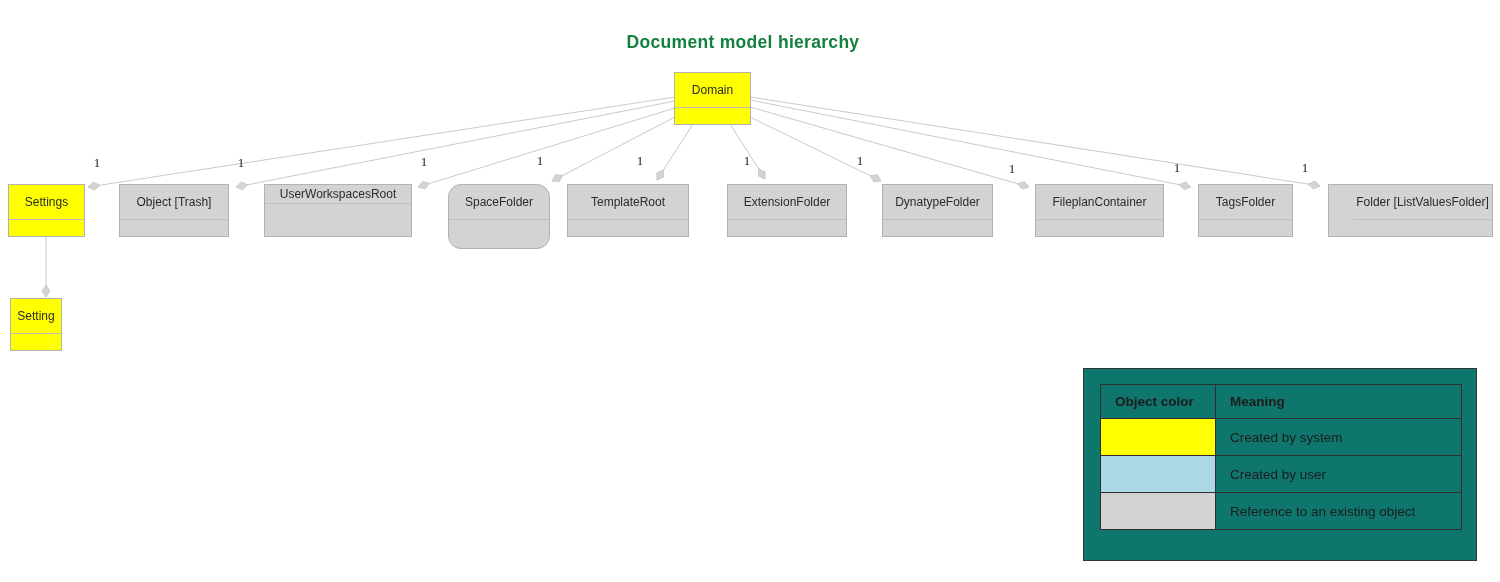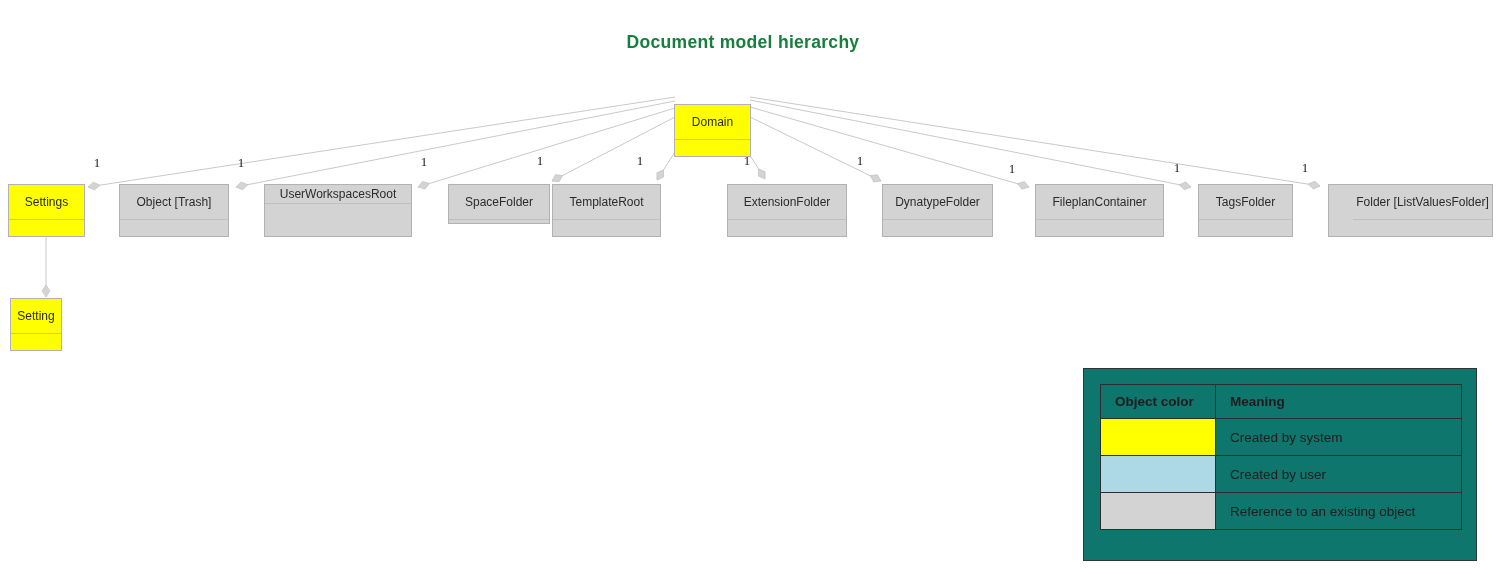--- a/index.html
+++ b/index.html
@@ -115,41 +115,41 @@
       <line x1="750" y1="107" x2="1029" y2="187" stroke="#c9c9c9" stroke-width="1" marker-end="url(#diamond)"></line>
       <text x="1012" y="173" text-anchor="middle" class="mult-label">1</text>
       <line x1="750" y1="100" x2="1191" y2="187" stroke="#c9c9c9" stroke-width="1" marker-end="url(#diamond)"></line>
       <text x="1177" y="172" text-anchor="middle" class="mult-label">1</text>
       <line x1="750" y1="97" x2="1320" y2="186" stroke="#c9c9c9" stroke-width="1" marker-end="url(#diamond)"></line>
       <text x="1305" y="172" text-anchor="middle" class="mult-label">1</text>
       <line x1="46" y1="237" x2="46" y2="297" stroke="#c9c9c9" stroke-width="1" marker-end="url(#diamond)"></line>
     </svg>
 
   <div id="nodes">
-      <div class="node yellow" style="left: 674px; top: 72px; width: 77px; height: 53px; margin-top: 32px;">
+      <div class="node yellow" style="left: 674px; top: 72px; width: 77px; height: 53px;">
         <div class="cap">Domain</div>
         <div class="sub"></div>
       </div>
       <div class="node yellow" style="left: 8px; top: 184px; width: 77px; height: 53px;">
         <div class="cap">Settings</div>
         <div class="sub"></div>
       </div>
       <div class="node gray" style="left: 119px; top: 184px; width: 110px; height: 53px;">
         <div class="cap">Object [Trash]</div>
         <div class="sub"></div>
       </div>
       <div class="node gray" style="left: 264px; top: 184px; width: 148px; height: 53px; gap: 32px;">
         <div class="cap">UserWorkspacesRoot</div>
         <div class="sub"></div>
       </div>
-      <div class="node gray" style="left: 448px; top: 184px; width: 102px; height: 40px;">
+      <div class="node gray" style="left: 448px; top: 184px; width: 102px; height: 65px; border-radius: 13px;">
         <div class="cap">SpaceFolder</div>
         <div class="sub"></div>
       </div>
-      <div class="node gray" style="left: 552px; top: 184px; width: 109px; height: 53px; text-align: right;">
+      <div class="node gray" style="left: 567px; top: 184px; width: 122px; height: 53px; text-align: right;">
         <div class="cap">TemplateRoot</div>
         <div class="sub"></div>
       </div>
       <div class="node gray" style="left: 727px; top: 184px; width: 120px; height: 53px;">
         <div class="cap">ExtensionFolder</div>
         <div class="sub"></div>
       </div>
       <div class="node gray" style="left: 882px; top: 184px; width: 111px; height: 53px;">
         <div class="cap">DynatypeFolder</div>
         <div class="sub"></div>

